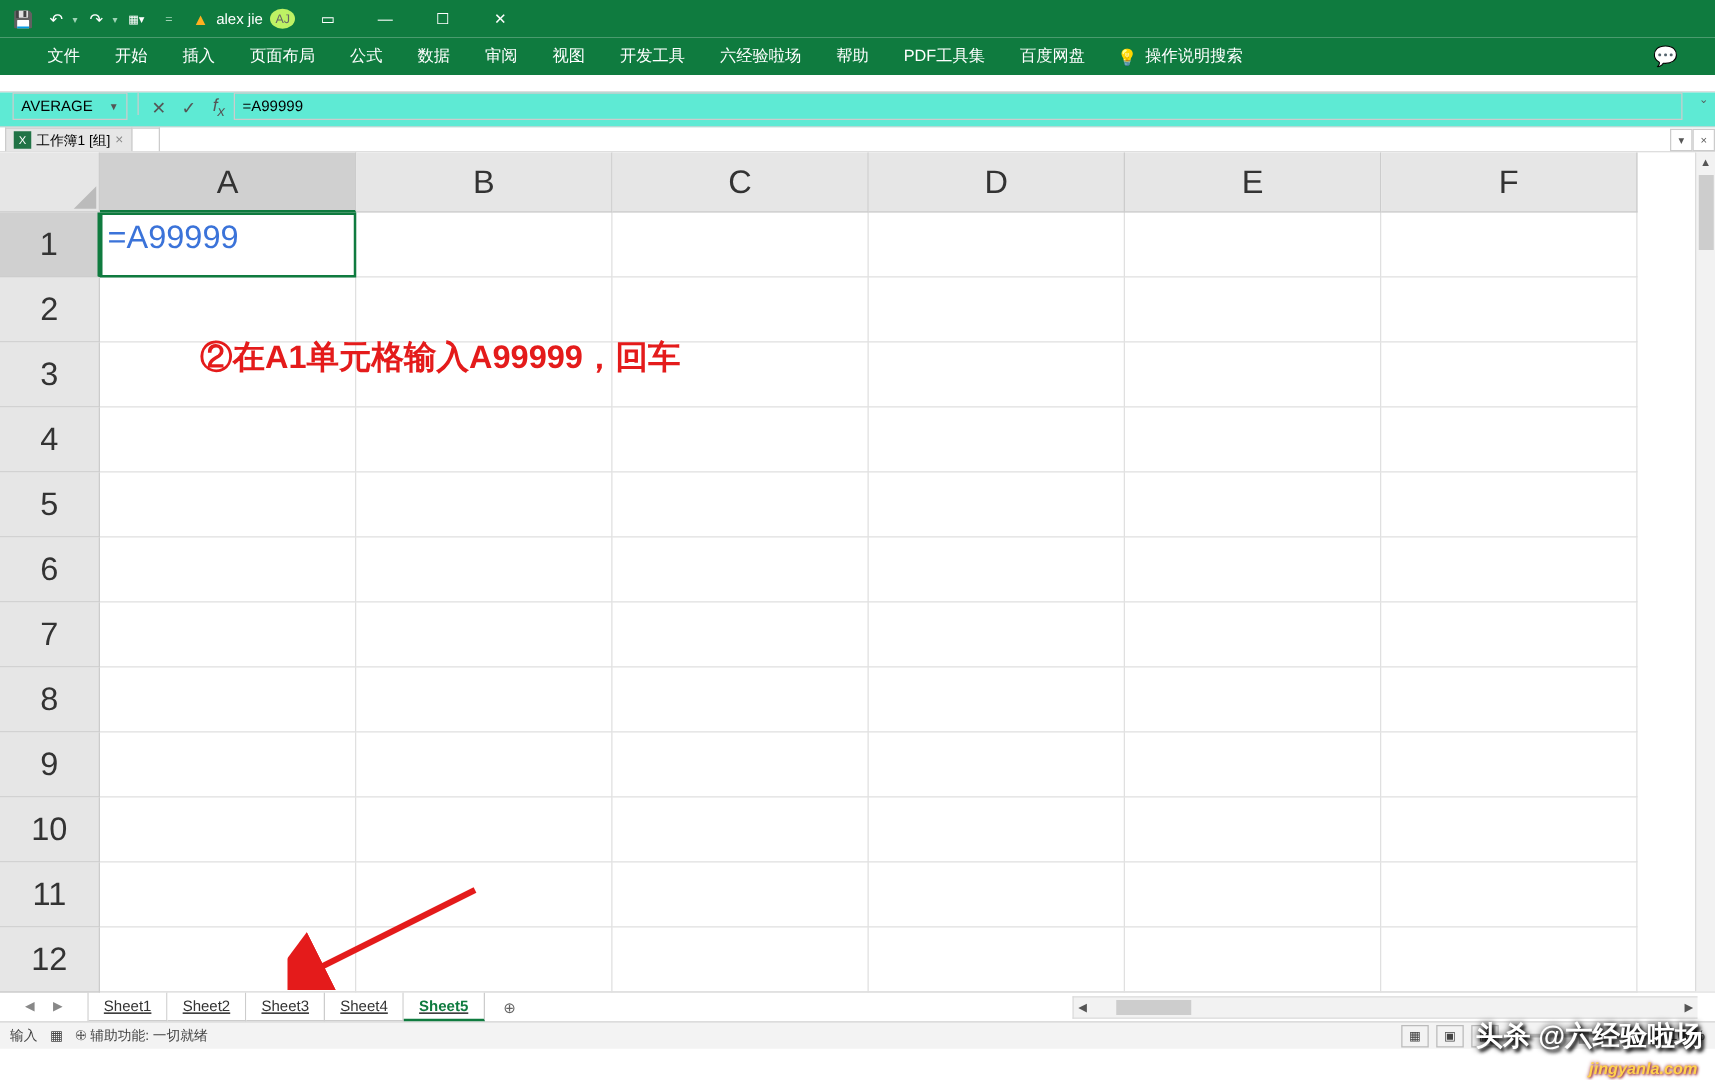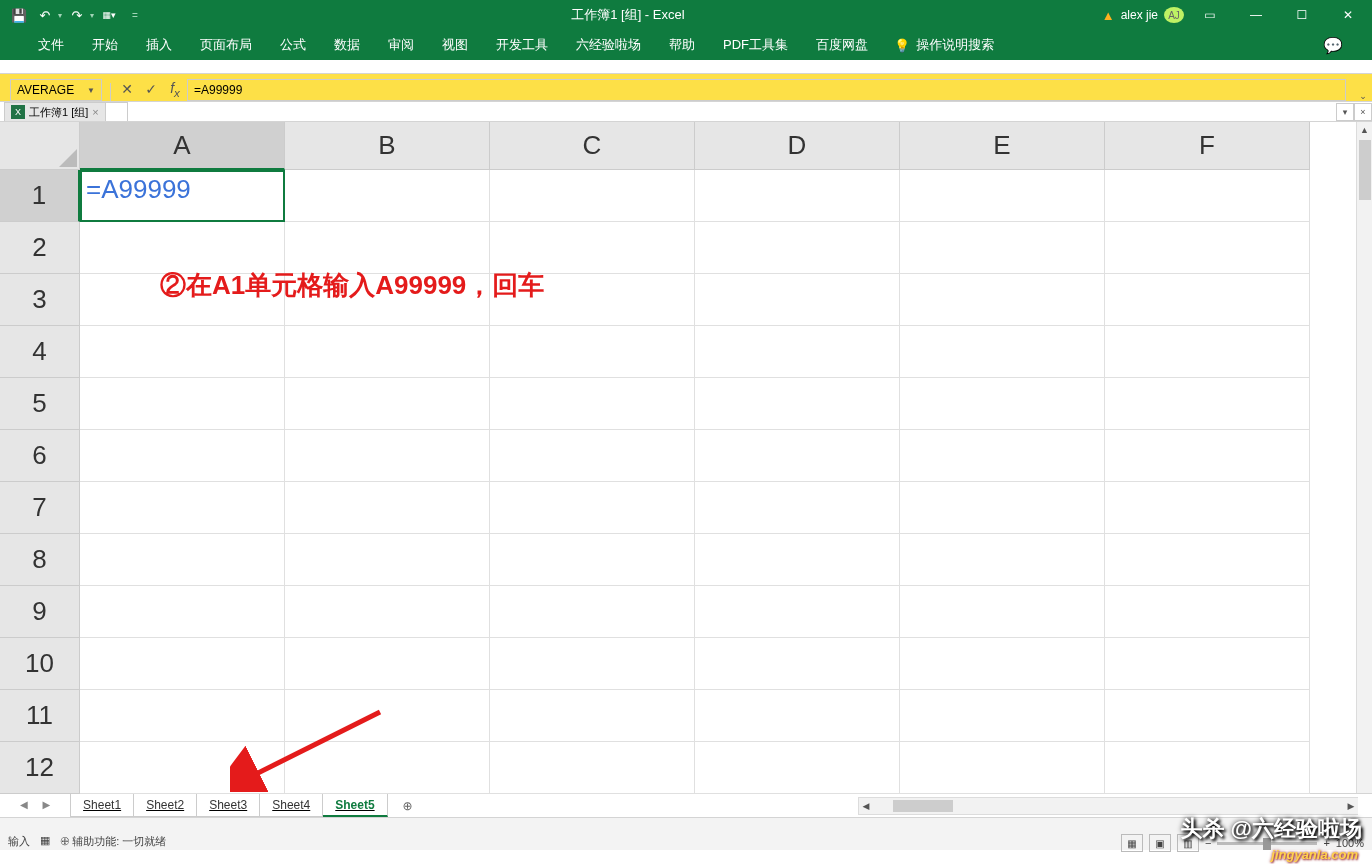--- a/index.html
+++ b/index.html
@@ -10,21 +10,21 @@
 .qat-sep { font-size: 8px; color: #a0d4b6; margin-left: -2px; }
 .title-center { flex: 1; text-align: center; font-size: 13px; }
 .title-right { display: flex; align-items: center; gap: 6px; padding-right: 4px; }
 .avatar { width: 20px; height: 16px; border-radius: 50%; background: #bef264; color: #666; font-size: 10px; display: flex; align-items: center; justify-content: center; }
 .win-btn { width: 40px; height: 30px; display: flex; align-items: center; justify-content: center; color: #fff; font-size: 12px; }
 .ribbon-tabs { height: 30px; background: #0f7b3f; display: flex; align-items: center; padding: 0 24px; }
 .ribbon-tab { padding: 0 14px; height: 30px; line-height: 30px; color: #fff; font-size: 13px; cursor: pointer; }
 .tell-me { display: flex; align-items: center; color: #fff; font-size: 13px; gap: 6px; margin-left: 12px; }
 .share-btn { margin-left: auto; color: #fff; width: 30px; display: flex; justify-content: center; }
 .ribbon-gap { height: 14px; background: #fff; border-bottom: 1px solid #d4d4d4; }
-.formula-bar { height: 28px; display: flex; align-items: flex-end; border-bottom: 1px solid #d4d4d4; background: #fde047; }
+.formula-bar { height: 28px; display: flex; align-items: flex-start; border-bottom: 1px solid #d4d4d4; background: #5eead4; }
 .name-box { width: 92px; height: 22px; border: 1px solid #ccc; margin: 0 4px 0 10px; padding: 0 6px; display: flex; align-items: center; justify-content: space-between; font-size: 12px; }
 .name-box .dd { font-size: 8px; color: #555; }
 .fb-btn { width: 24px; height: 24px; display: flex; align-items: center; justify-content: center; color: #555; font-size: 14px; }
 .fb-sep { width: 1px; height: 18px; background: #ccc; margin: 0 4px; }
 .formula-input { flex: 1; height: 22px; border: 1px solid #ccc; margin-right: 8px; padding: 0 6px; font-size: 12px; display: flex; align-items: center; }
 .fb-expand { width: 18px; font-size: 9px; color: #555; display: flex; align-items: center; justify-content: center; }
 .doc-tab-row { height: 20px; background: #fff; border-bottom: 1px solid #d4d4d4; display: flex; align-items: flex-end; padding-left: 4px; }
 .doc-tab { height: 19px; background: #e6e6e6; border: 1px solid #ccc; border-bottom: none; display: flex; align-items: center; gap: 4px; padding: 0 6px; font-size: 11px; }
 .doc-tab .xicon { width: 14px; height: 14px; background: #217346; color: #fff; font-size: 9px; display: flex; align-items: center; justify-content: center; }
 .doc-tab .close { color: #888; font-size: 11px; }
@@ -53,21 +53,21 @@
 .sheet-bar { height: 24px; background: #fff; border-top: 1px solid #d4d4d4; display: flex; align-items: center; font-size: 12px; }
 .sheet-nav { display: flex; gap: 4px; padding: 0 20px; color: #888; }
 .sheet-nav span { font-size: 10px; }
 .sheet-tabs { display: flex; border-left: 1px solid #ccc; text-decoration: underline; }
 .sheet-tab { padding: 0 12px; height: 23px; border: 1px solid #ccc; border-top: none; border-left: none; display: flex; align-items: center; cursor: pointer; color: #333; background: #fff; }
 .sheet-tab.active { background: #fff; color: #0f7b3f; border-bottom: 2px solid #0f7b3f; font-weight: bold; }
 .sheet-add { width: 24px; display: flex; align-items: center; justify-content: center; color: #666; margin-left: 8px; }
 .sheet-scroll { margin-left: auto; width: 500px; height: 18px; display: flex; align-items: center; border: 1px solid #dcdcdc; border-right: none; margin-right: 14px; background: #f2f2f2; }
 .sheet-scroll .st { width: 60px; height: 12px; background: #cdcdcd; margin-left: 20px; }
 .sheet-scroll .ar { width: 14px; font-size: 9px; color: #555; display: flex; justify-content: center; }
-.status-bar { height: 22px; background: #f3f3f3; border-top: 1px solid #d4d4d4; display: flex; align-items: flex-start; font-size: 11px; color: #444; padding: 16px 8px; gap: 10px; }
+.status-bar { height: 22px; background: #f3f3f3; border-top: 1px solid #d4d4d4; display: flex; align-items: center; font-size: 11px; color: #444; padding: 4px 8px; gap: 10px; }
 .status-right { margin-left: auto; display: flex; align-items: center; gap: 6px; }
 .view-btn { width: 22px; height: 18px; border: 1px solid #bbb; display: flex; align-items: center; justify-content: center; font-size: 10px; }
 .zoom-slider { width: 100px; height: 3px; background: #bbb; position: relative; }
 .zoom-thumb { position: absolute; width: 8px; height: 12px; background: #999; top: -4px; left: 46px; }
 .watermark { position: absolute; right: 10px; bottom: 20px; z-index: 30; font-size: 22px; font-weight: bold; color: #fff; text-shadow: 0 0 5px #000, 2px 2px 3px #000; }
 .watermark2 { position: absolute; right: 14px; bottom: 2px; z-index: 30; font-size: 13px; font-style: italic; font-weight: bold; color: #ffd24d; text-shadow: 0 0 3px #a0373a, 1px 1px 2px #a0373a; }
 .warn-icon { color: #ffb020; font-size: 13px; }
 </style>
 </head>
 <body>
@@ -75,21 +75,20 @@
 <div class="titlebar">
   <div class="qat">
     <div class="qat-btn">💾</div>
     <div class="qat-btn">↶</div>
       <span class="qat-sep">▾</span>
     <div class="qat-btn">↷</div>
       <span class="qat-sep">▾</span>
     <div class="qat-btn" style="font-size:9px;">▦▾</div>
     <div class="qat-btn" style="font-size:10px;color:#a0d4b6;">=</div>
   </div>
-  <div class="title-center">工作簿1  [组]  -  Excel</div>
   <div class="title-right">
     <span class="warn-icon">▲</span>
     <span>alex jie</span>
     <div class="avatar">AJ</div>
     <div class="win-btn">▭</div>
     <div class="win-btn">—</div>
     <div class="win-btn">☐</div>
     <div class="win-btn">✕</div>
   </div>
 </div>

